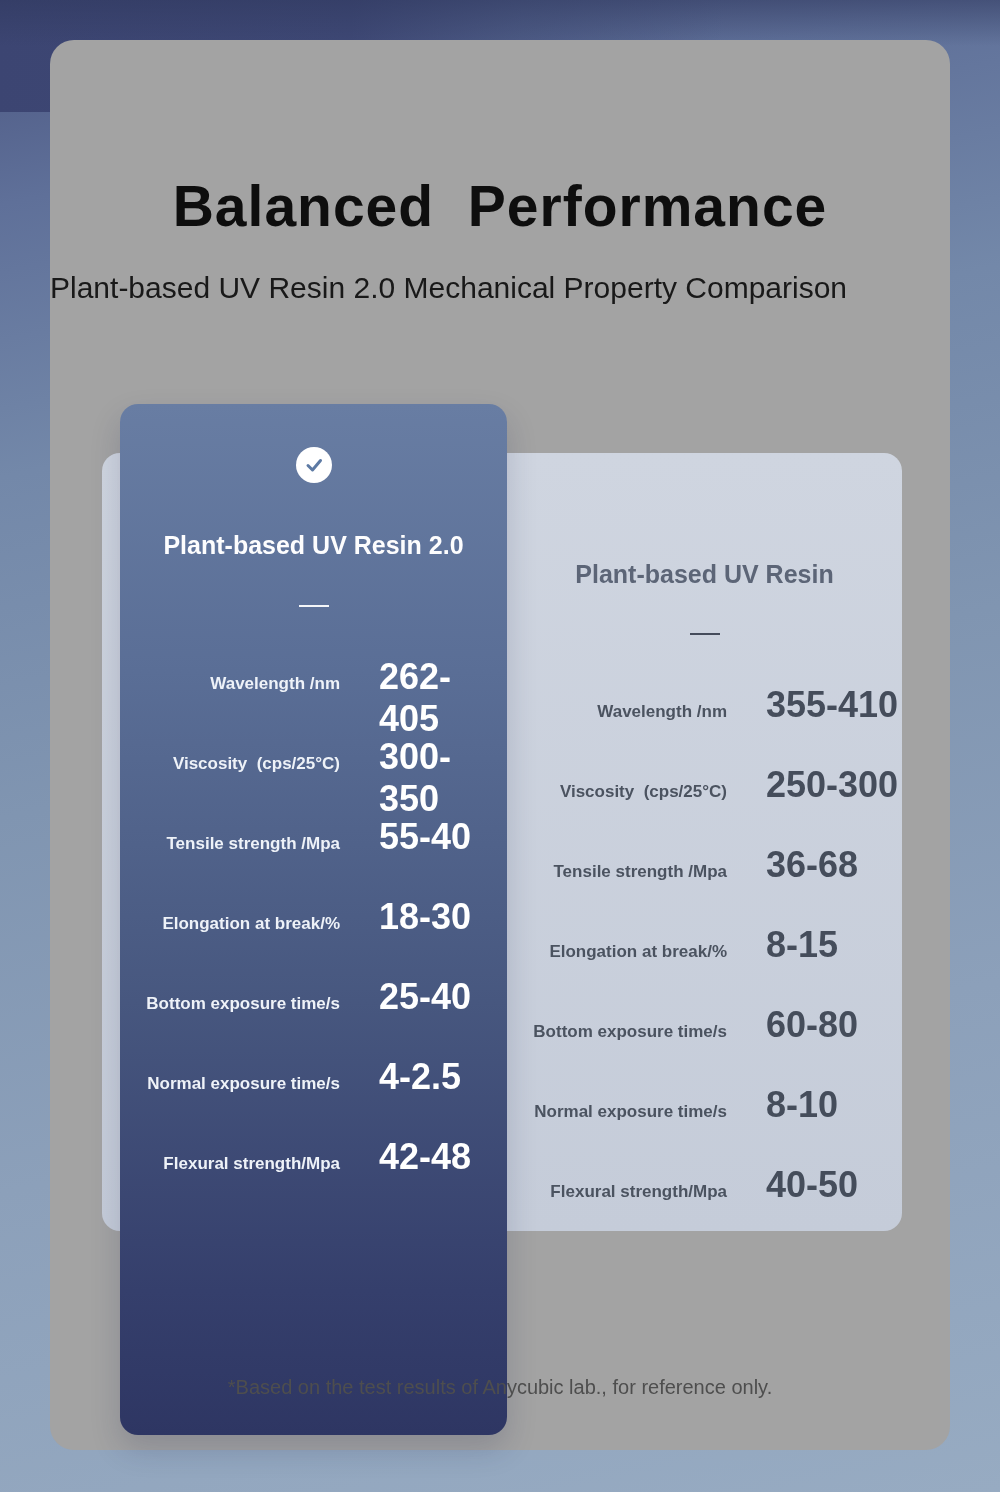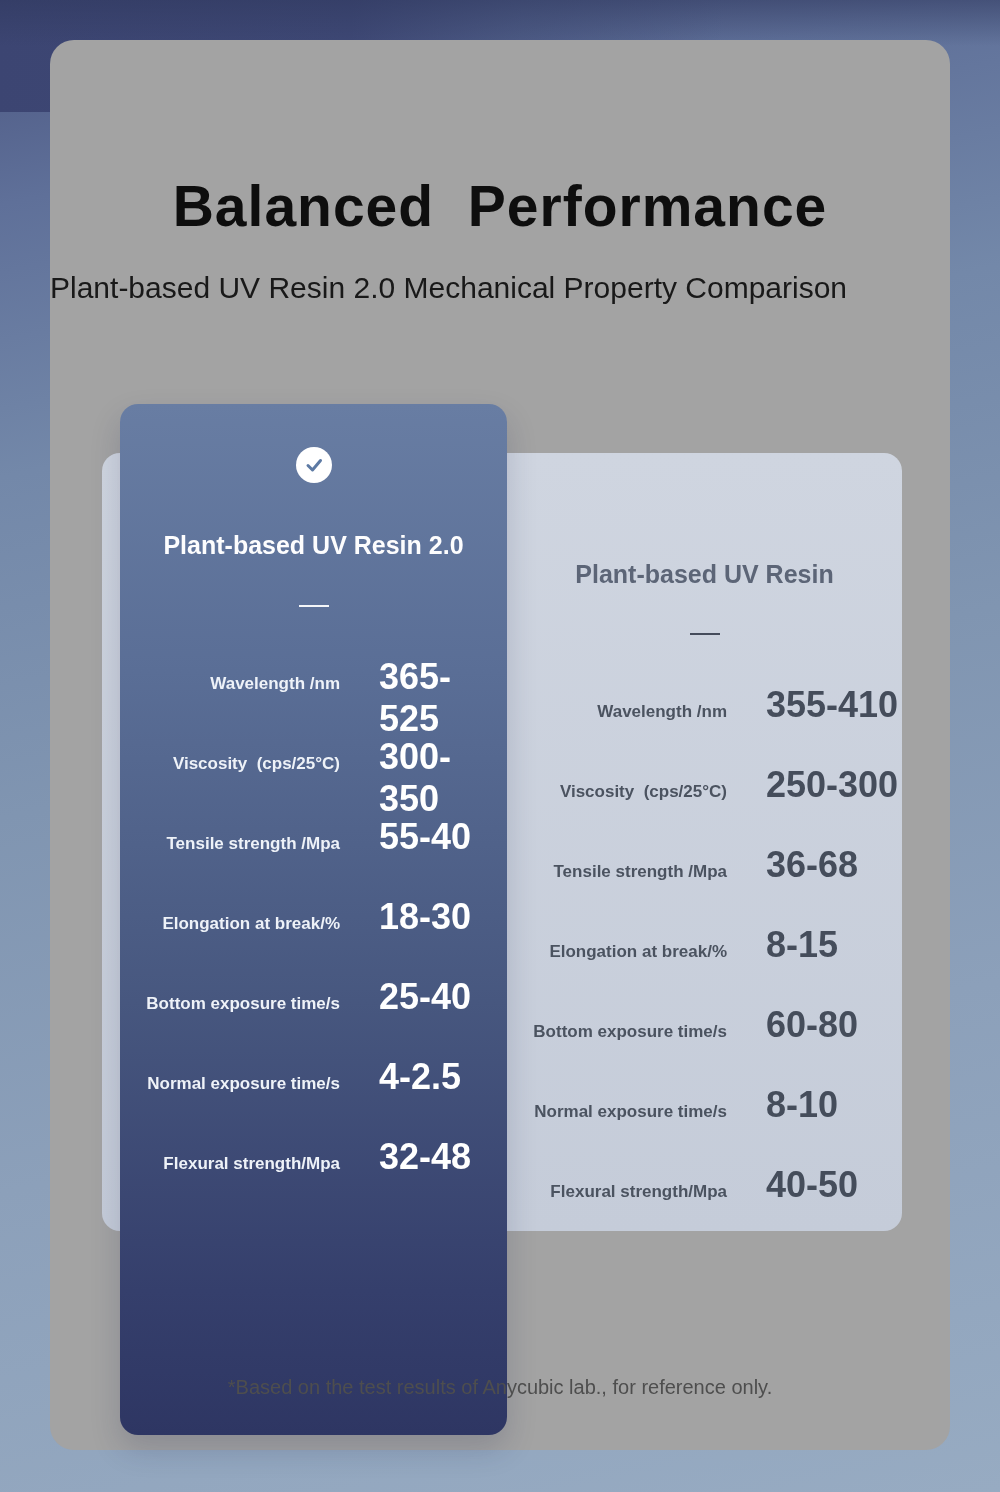--- a/index.html
+++ b/index.html
@@ -238,21 +238,21 @@
       <div class="badge">
         <svg width="20" height="20" viewBox="0 0 20 20" fill="none">
           <path d="M4 10.5 L8.5 15 L16.5 5.5" stroke="#5d7aa4" stroke-width="3" stroke-linecap="round" stroke-linejoin="round"></path>
         </svg>
       </div>
       <div class="b-title">Plant-based UV Resin 2.0</div>
       <div class="b-divider"></div>
 
       <div class="row r0">
         <span class="lab">Wavelength /nm</span>
-        <span class="val">365-525</span>
+        <span class="val">262-405</span>
       </div>
       <div class="row r1">
         <span class="lab">Viscosity  (cps/25°C)</span>
         <span class="val">300-350</span>
       </div>
       <div class="row r2">
         <span class="lab">Tensile strength /Mpa</span>
         <span class="val">55-40</span>
       </div>
       <div class="row r3">
@@ -262,19 +262,19 @@
       <div class="row r4">
         <span class="lab">Bottom exposure time/s</span>
         <span class="val">25-40</span>
       </div>
       <div class="row r5">
         <span class="lab">Normal exposure time/s</span>
         <span class="val">4-2.5</span>
       </div>
       <div class="row r6">
         <span class="lab">Flexural strength/Mpa</span>
-        <span class="val">32-48</span>
+        <span class="val">42-48</span>
       </div>
     </div>
 
     <div class="footnote">*Based on the test results of Anycubic lab., for reference only.</div>
   </div>
 </div>
 
 </body></html>

